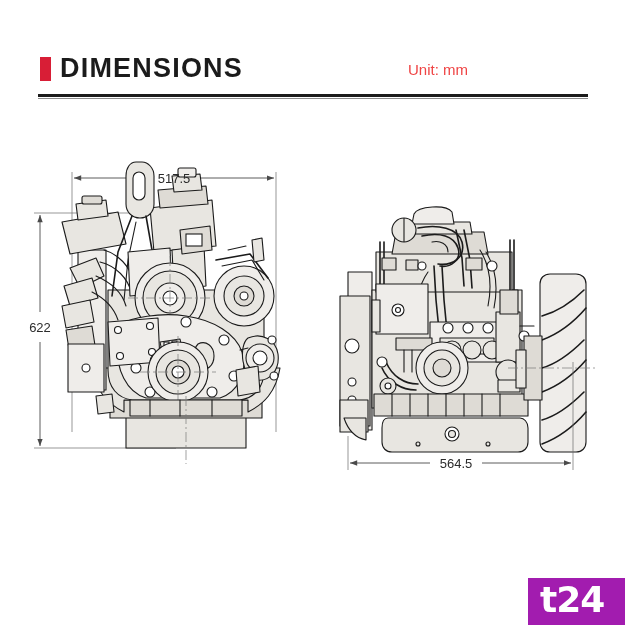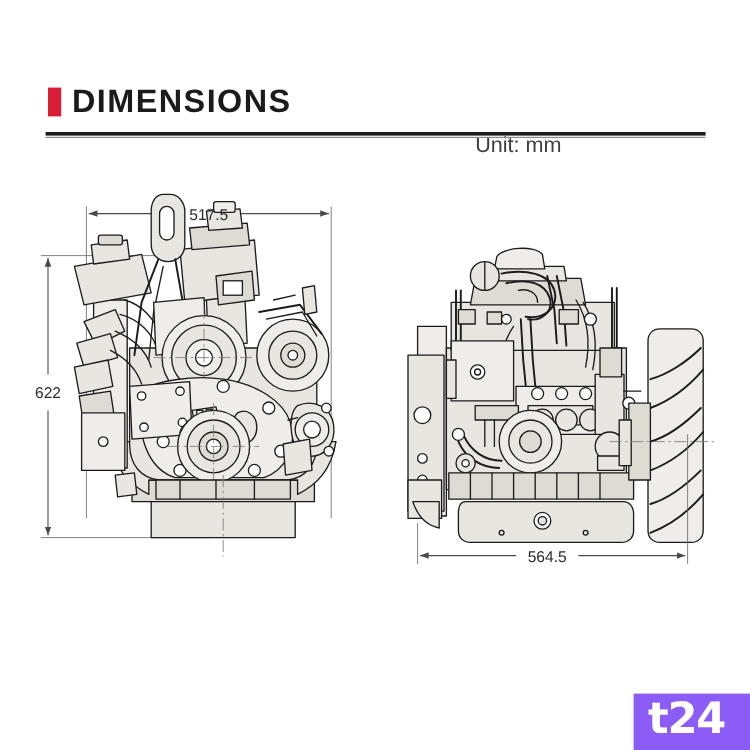--- a/index.html
+++ b/index.html
@@ -5,33 +5,33 @@
   html,body{margin:0;padding:0;background:#ffffff;}
   body{
     width:625px;height:625px;overflow:hidden;
     font-family:"Liberation Sans", sans-serif;
     position:relative;
     color:#1a1a1a;
   }
   .page{position:absolute;inset:0;background:#fff;}
 
   
-  .header{position:absolute;left:0;top:16px;width:505px;height:100px;}
+  .header{position:absolute;left:0;top:0;width:505px;height:100px;}
   .red-mark{
     position:absolute;left:40px;top:57px;width:11px;height:24px;
     background:#d81e36;
   }
   .title{
     position:absolute;left:60px;top:52px;
     font-size:27px;font-weight:bold;letter-spacing:1.2px;
     color:#1b1b1b;line-height:32px;
   }
   .unit{
     position:absolute;right:37px;top:60px;
-    font-size:18px;color:#404040;line-height:20px;margin-top:35px;
+    font-size:15px;color:#ef4444;line-height:20px;
   }
   .rule{
     position:absolute;left:38px;top:94px;width:550px;height:3px;
     background:#1b1b1b;
   }
   .rule-thin{
     position:absolute;left:38px;top:98px;width:550px;height:1px;
     background:#8d8d8d;
   }
 
@@ -39,21 +39,21 @@
   .drawing{position:absolute;left:0;top:100px;width:625px;height:450px;}
   svg.cad{position:absolute;left:0;top:0;width:625px;height:450px;}
 
   
   .model{
     position:absolute;right:38px;top:548px;
     font-size:19px;font-weight:bold;color:#111;letter-spacing:.4px;
   }
   .watermark{
     position:absolute;left:528px;top:578px;width:97px;height:47px;
-    background:#8b5cf6;
+    background:#a21caf;
   }
   .watermark span{
     position:absolute;left:12px;top:1px;
     font-size:36px;font-weight:bold;color:#ffffff;letter-spacing:-1px;
     font-family:"DejaVu Sans", sans-serif;
   }
 </style>
 </head>
 <body>
 

